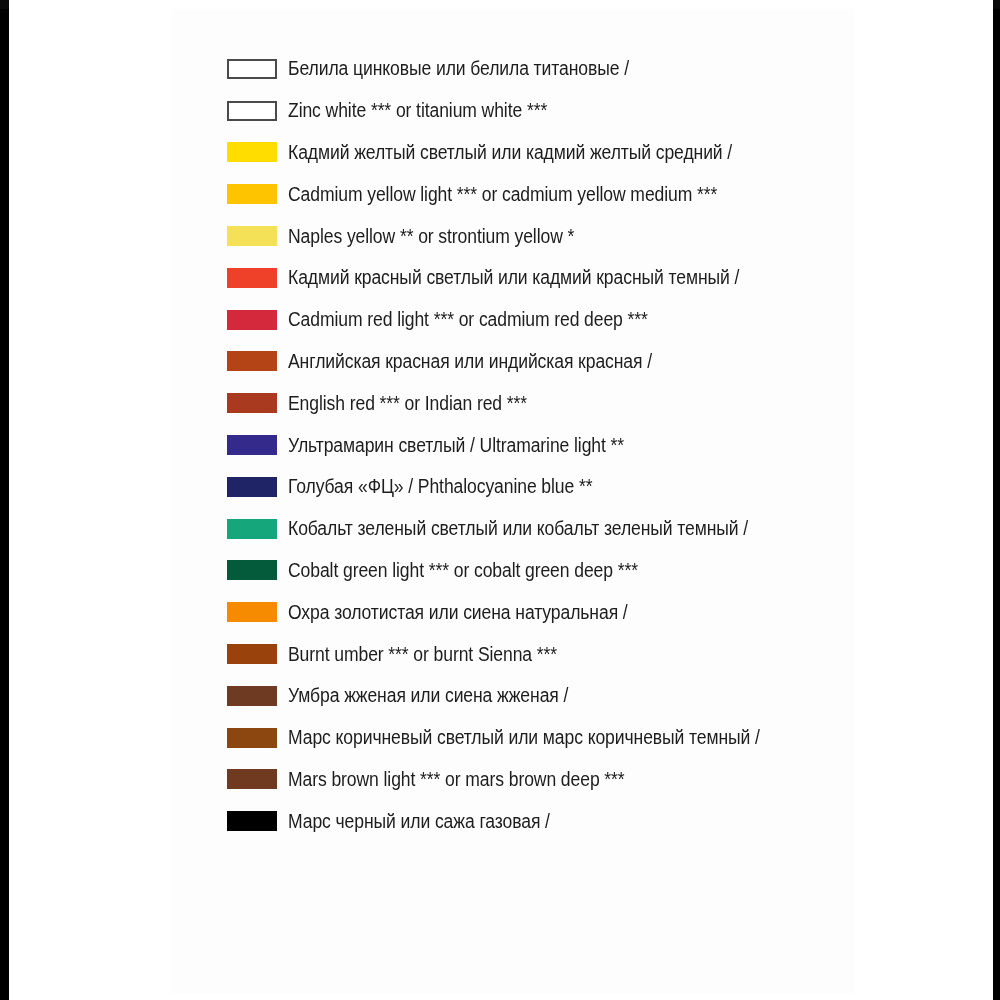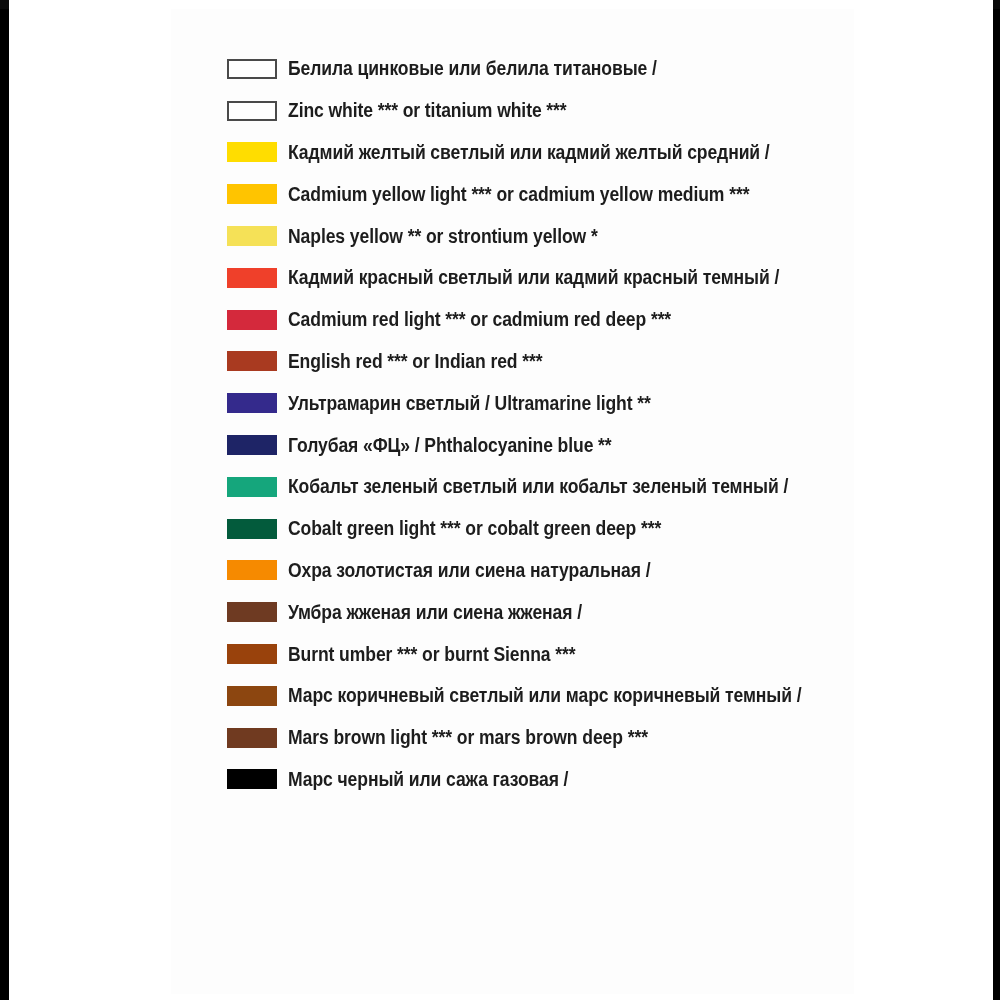--- a/index.html
+++ b/index.html
@@ -11,21 +11,20 @@
     width: 1000px;
     height: 1000px;
     overflow: hidden;
     font-family: "Liberation Sans", sans-serif;
   }
   #root {
     position: relative;
     width: 1000px;
     height: 1000px;
     background: #000000;
-    font-weight: bold;
   }
   
   #page-sheet {
     position: absolute;
     left: 9px;
     top: 0px;
     width: 984px;
     height: 1000px;
     background: #ffffff;
   }
@@ -118,20 +117,24 @@
         </div>
         <div class="swatch-row">
           <div class="swatch-chip" style="background: rgb(239, 64, 42);"></div>
           <div class="swatch-label">Кадмий красный светлый или кадмий красный темный /</div>
         </div>
         <div class="swatch-row">
           <div class="swatch-chip" style="background: rgb(212, 41, 60);"></div>
           <div class="swatch-label">Cadmium red light *** or cadmium red deep ***</div>
         </div>
         <div class="swatch-row">
+          <div class="swatch-chip" style="background: rgb(180, 67, 21);"></div>
+          <div class="swatch-label">Английская красная или индийская красная /</div>
+        </div>
+        <div class="swatch-row">
           <div class="swatch-chip" style="background: rgb(169, 58, 32);"></div>
           <div class="swatch-label">English red *** or Indian red ***</div>
         </div>
         <div class="swatch-row">
           <div class="swatch-chip" style="background: rgb(52, 42, 140);"></div>
           <div class="swatch-label">Ультрамарин светлый / Ultramarine light **</div>
         </div>
         <div class="swatch-row">
           <div class="swatch-chip" style="background: rgb(30, 36, 102);"></div>
           <div class="swatch-label">Голубая «ФЦ» / Phthalocyanine blue **</div>
@@ -142,26 +145,26 @@
         </div>
         <div class="swatch-row">
           <div class="swatch-chip" style="background: rgb(3, 91, 60);"></div>
           <div class="swatch-label">Cobalt green light *** or cobalt green deep ***</div>
         </div>
         <div class="swatch-row">
           <div class="swatch-chip" style="background: rgb(246, 138, 0);"></div>
           <div class="swatch-label">Охра золотистая или сиена натуральная /</div>
         </div>
         <div class="swatch-row">
+          <div class="swatch-chip" style="background: rgb(153, 66, 12);"></div>
+          <div class="swatch-label">Burnt umber *** or burnt Sienna ***</div>
+        </div>
+        <div class="swatch-row">
           <div class="swatch-chip" style="background: rgb(110, 58, 34);"></div>
           <div class="swatch-label">Умбра жженая или сиена жженая /</div>
-        </div>
-        <div class="swatch-row">
-          <div class="swatch-chip" style="background: rgb(153, 66, 12);"></div>
-          <div class="swatch-label">Burnt umber *** or burnt Sienna ***</div>
         </div>
         <div class="swatch-row">
           <div class="swatch-chip" style="background: rgb(140, 70, 16);"></div>
           <div class="swatch-label">Марс коричневый светлый или марс коричневый темный /</div>
         </div>
         <div class="swatch-row">
           <div class="swatch-chip" style="background: rgb(112, 58, 32);"></div>
           <div class="swatch-label">Mars brown light *** or mars brown deep ***</div>
         </div>
         <div class="swatch-row">

